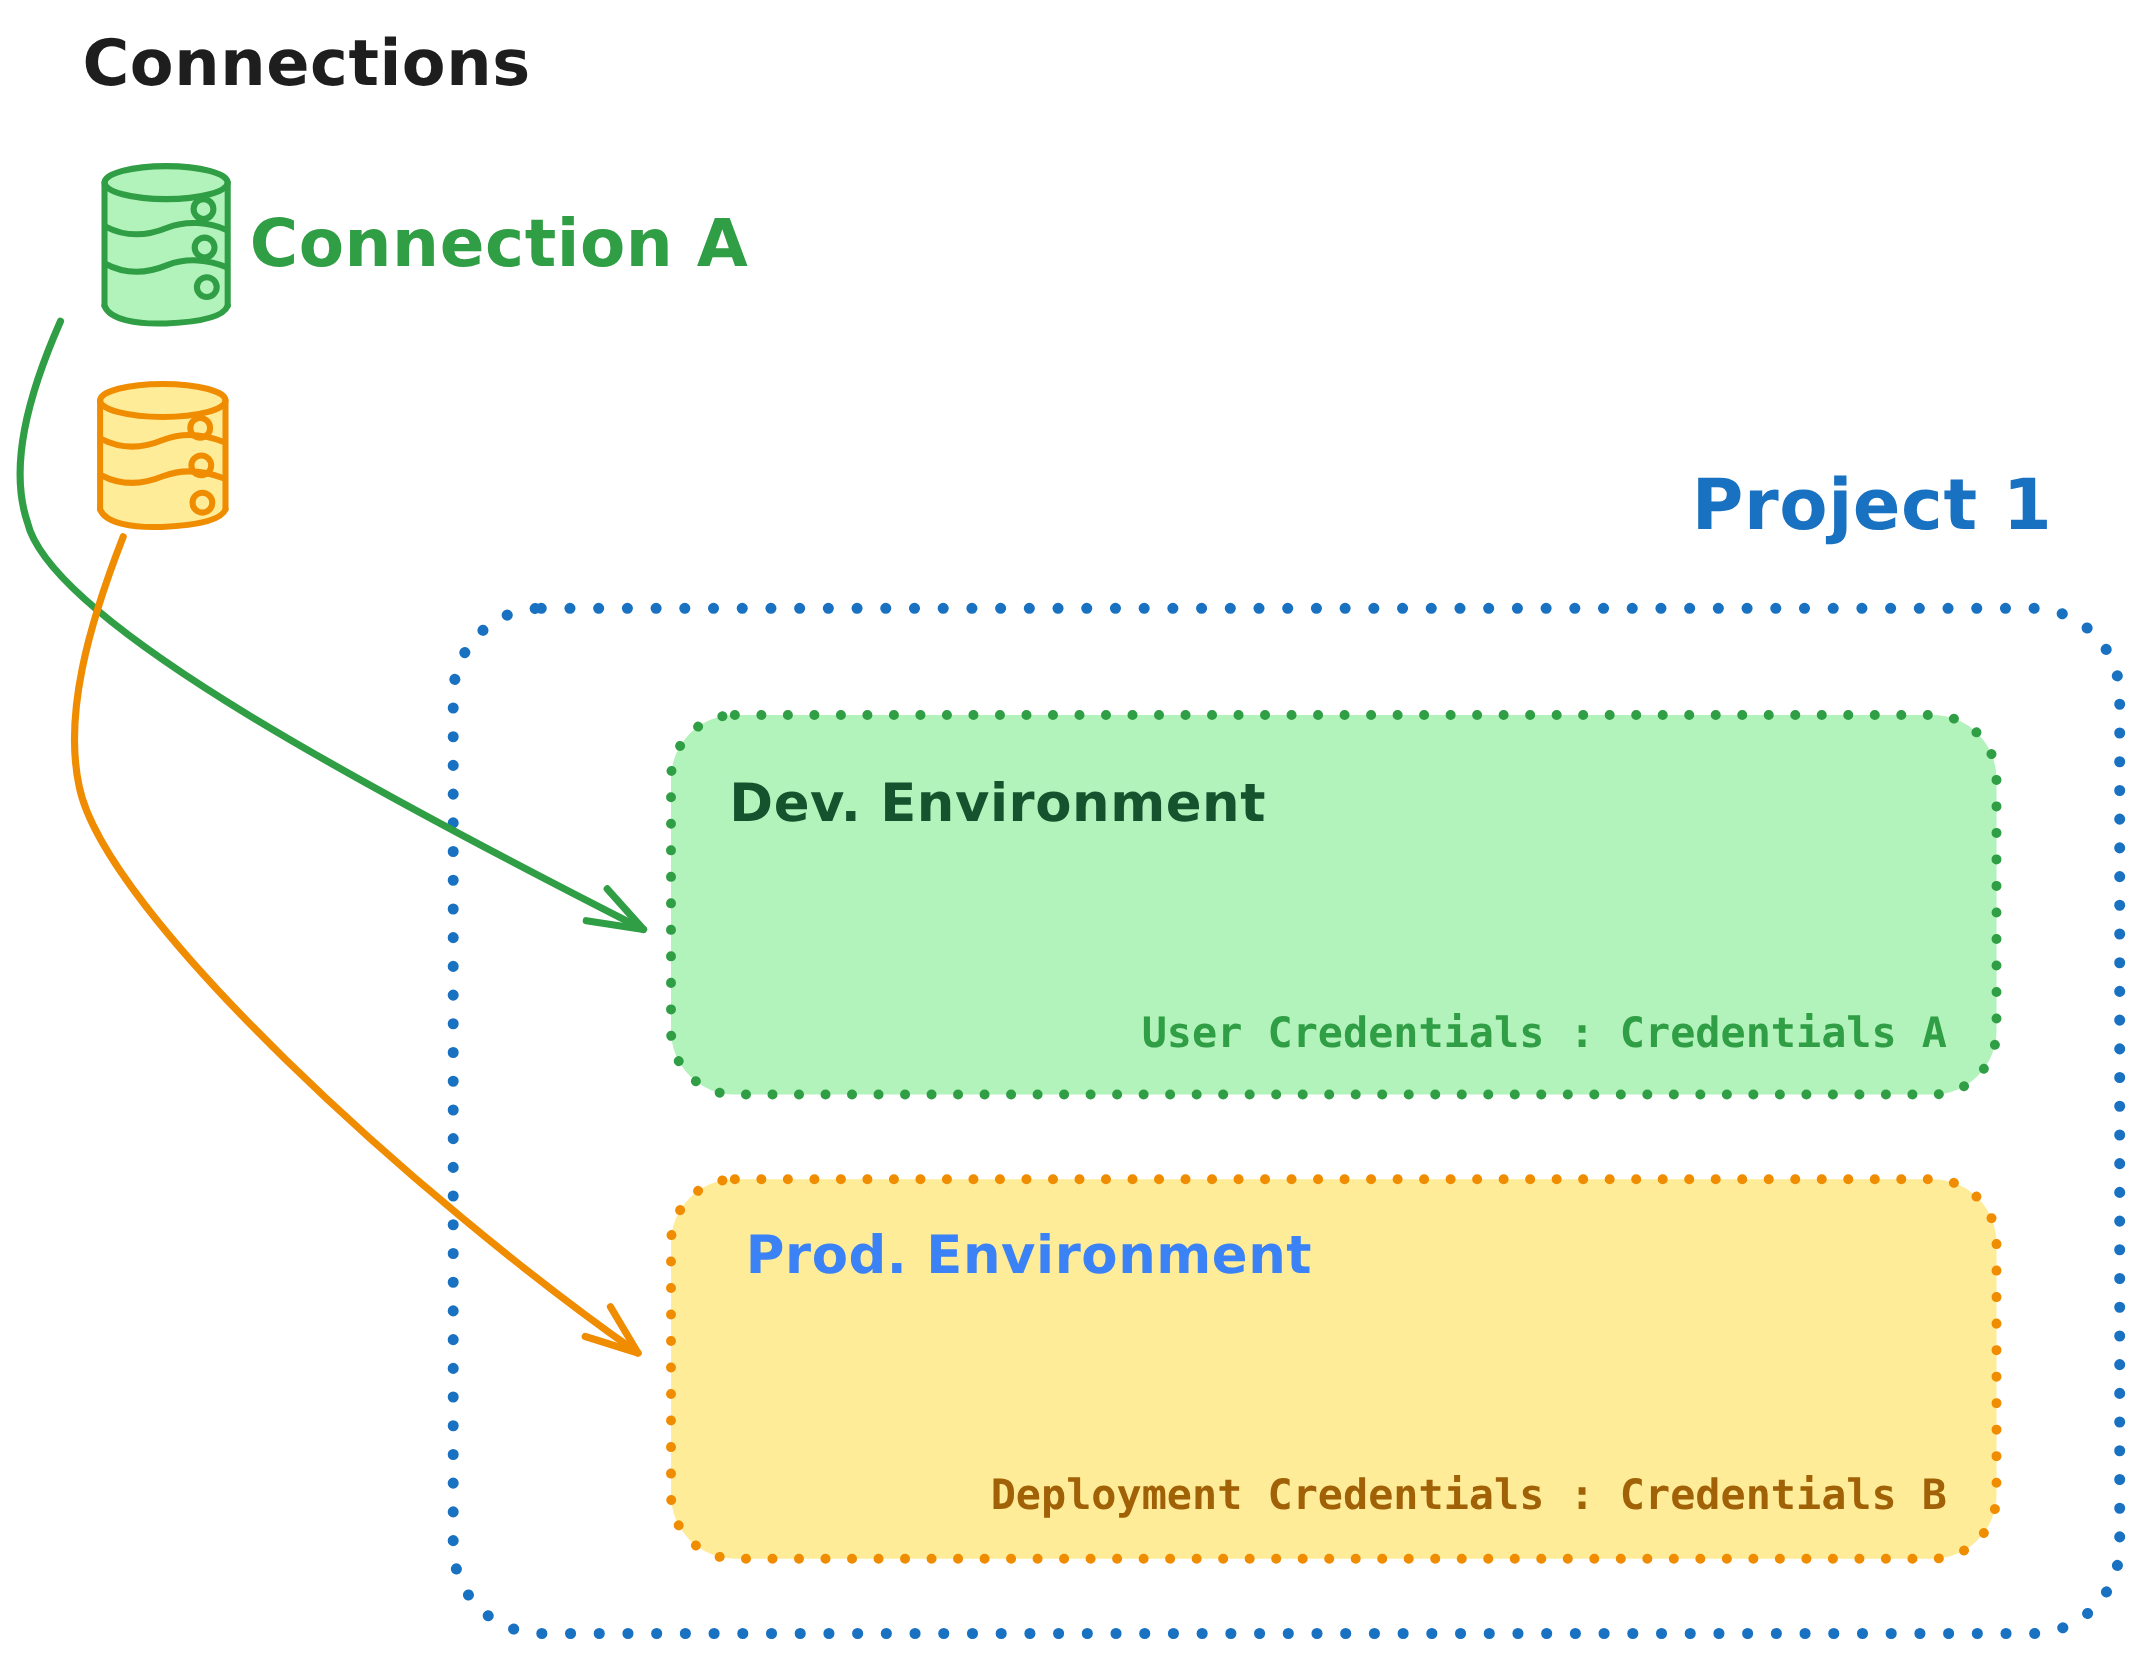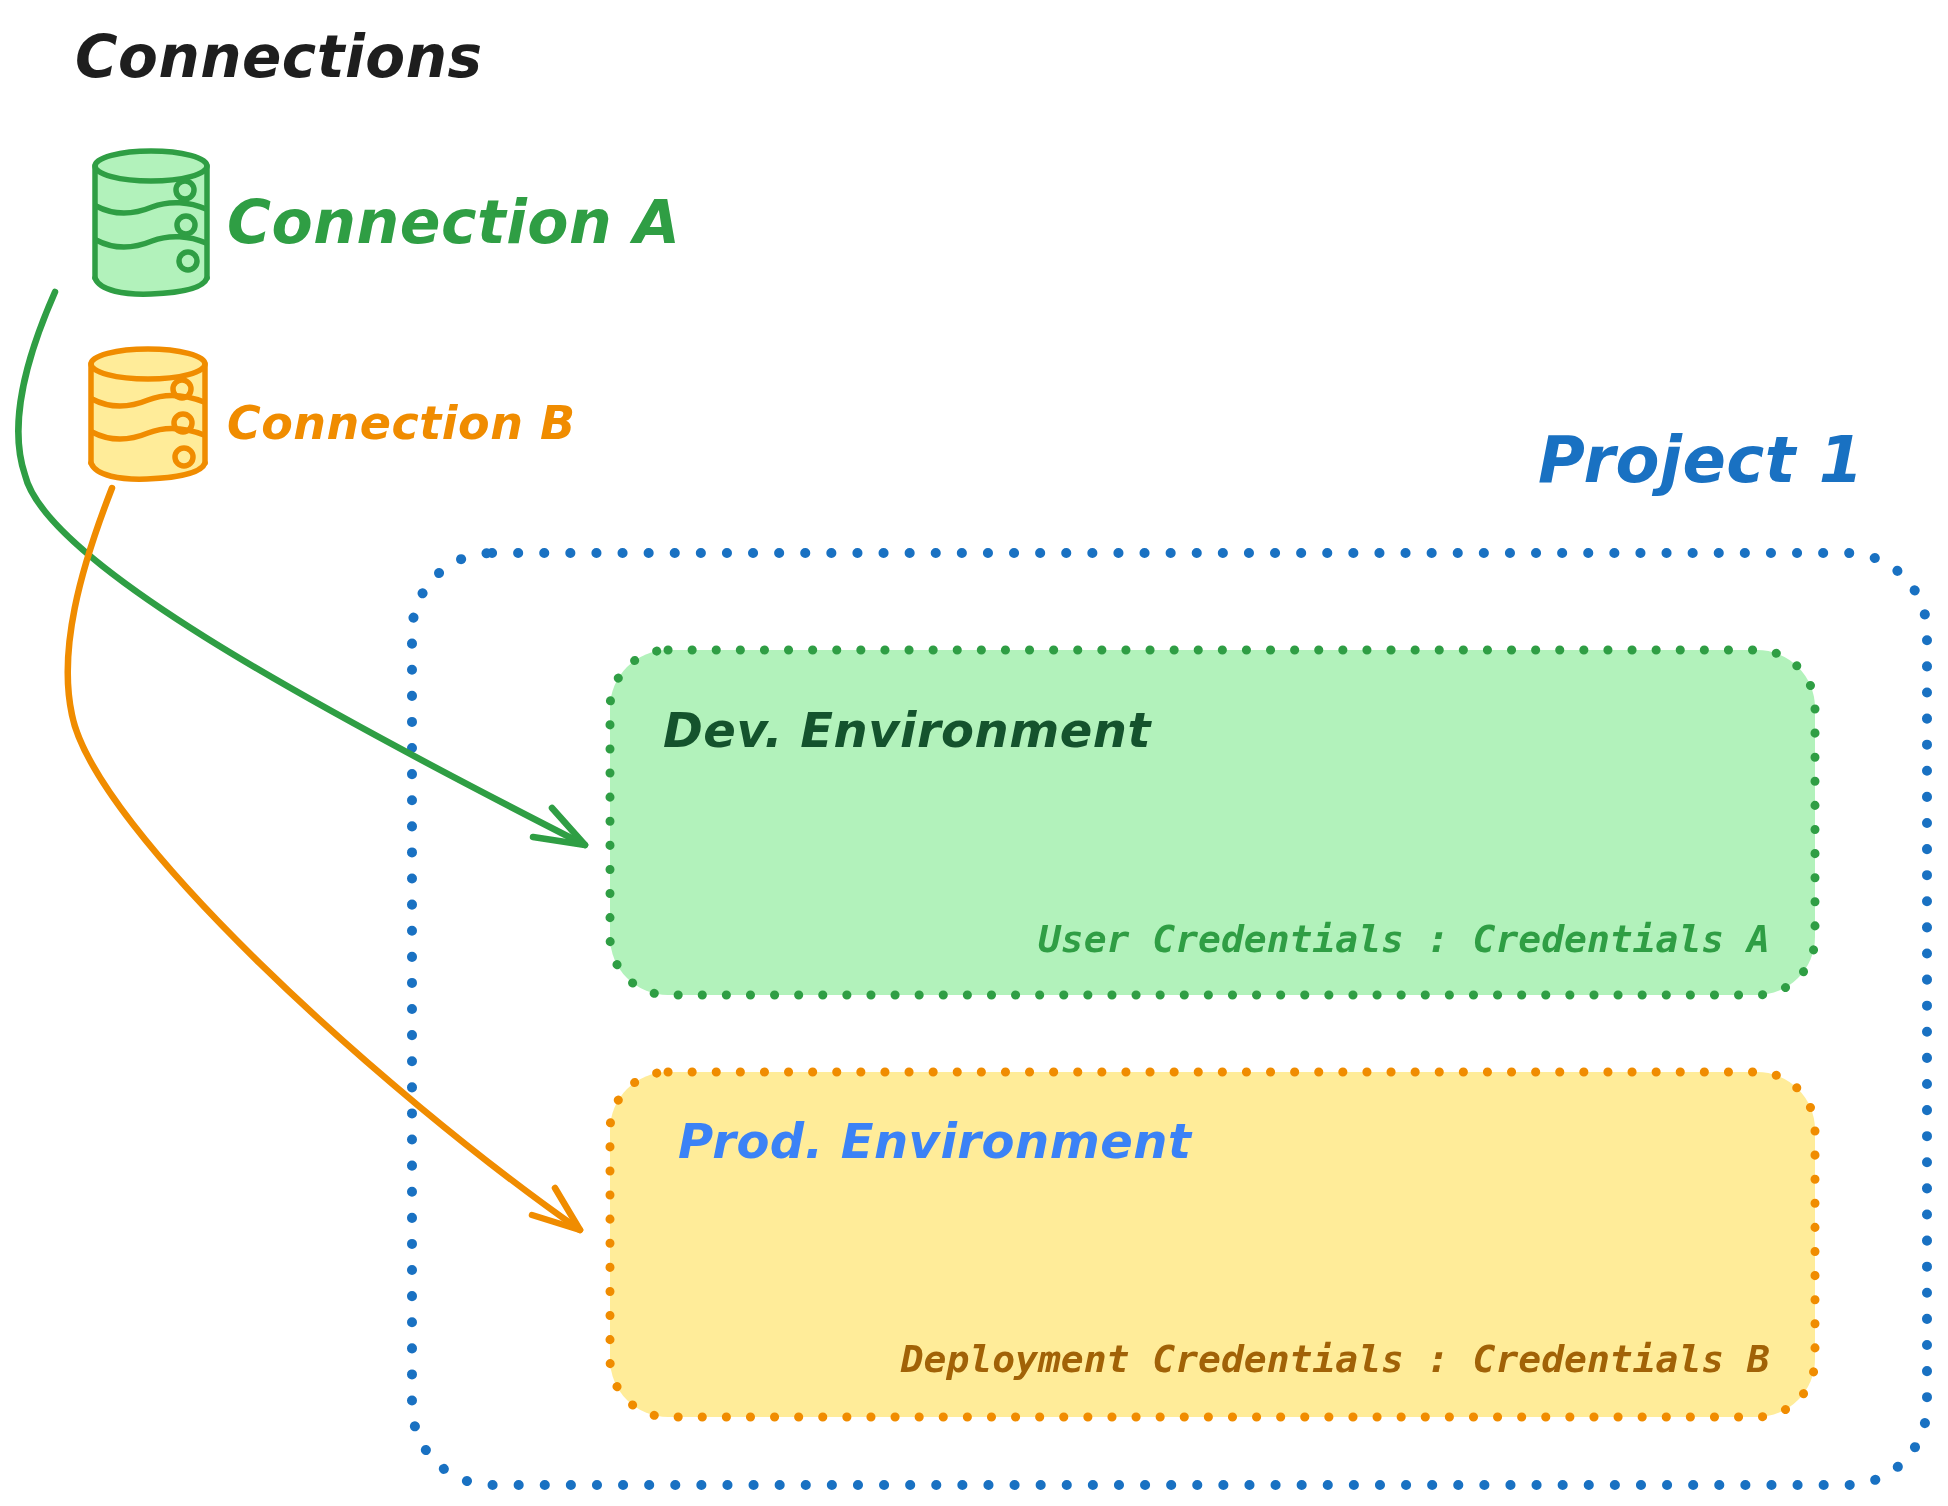--- a/index.html
+++ b/index.html
@@ -3,21 +3,21 @@
 <meta charset="utf-8">
 <style>
   html,body{margin:0;padding:0;}
   body{
     width:1948px;height:1506px;
     background:#ffffff;
     position:relative;
     overflow:hidden;
     font-family:"DejaVu Sans", sans-serif;
   }
-  .canvas{position:absolute;inset:0;font-style:italic;}
+  .canvas{position:absolute;inset:0;}
   svg.shapes{position:absolute;left:0;top:0;}
   .label{
     position:absolute;
     white-space:nowrap;
     line-height:1;
     letter-spacing:0.5px;
   }
   .hand{font-weight:600;}
   .hand-title{font-weight:700;}
   .mono{
@@ -79,21 +79,20 @@
       <circle cx="182" cy="389" r="9"></circle>
       <circle cx="183" cy="423" r="9"></circle>
       <circle cx="184" cy="457" r="9"></circle>
     </g>
   </svg>
 
   <div class="label hand-title" style="left: 75px; top: 28px; font-size: 58px; color: rgb(30, 30, 30);">Connections</div>
 
   <div class="label hand" style="left: 227px; top: 192px; font-size: 60px; color: rgb(47, 158, 68);">Connection A</div>
 
-  <div class="label hand" style="left: 227px; top: 400px; font-size: 46px; color: rgb(240, 140, 0);">Connection B</div>
 
   <div class="label hand-title" style="left: 1538px; top: 428px; font-size: 64px; color: rgb(25, 113, 194);">Project 1</div>
 
   <div class="label hand" style="left: 663px; top: 706px; font-size: 48px; color: #14532d;">Dev. Environment</div>
 
   <div class="label mono" style="right: 178px; top: 920px; font-size: 38px; color: rgb(47, 158, 68);">User Credentials : Credentials A</div>
 
   <div class="label hand" style="left: 678px; top: 1117px; font-size: 48px; color: #3b82f6;">Prod. Environment</div>
 
   <div class="label mono" style="right: 178px; top: 1340px; font-size: 38px; color: #a16207; text-align: center;">Deployment Credentials : Credentials B</div>

